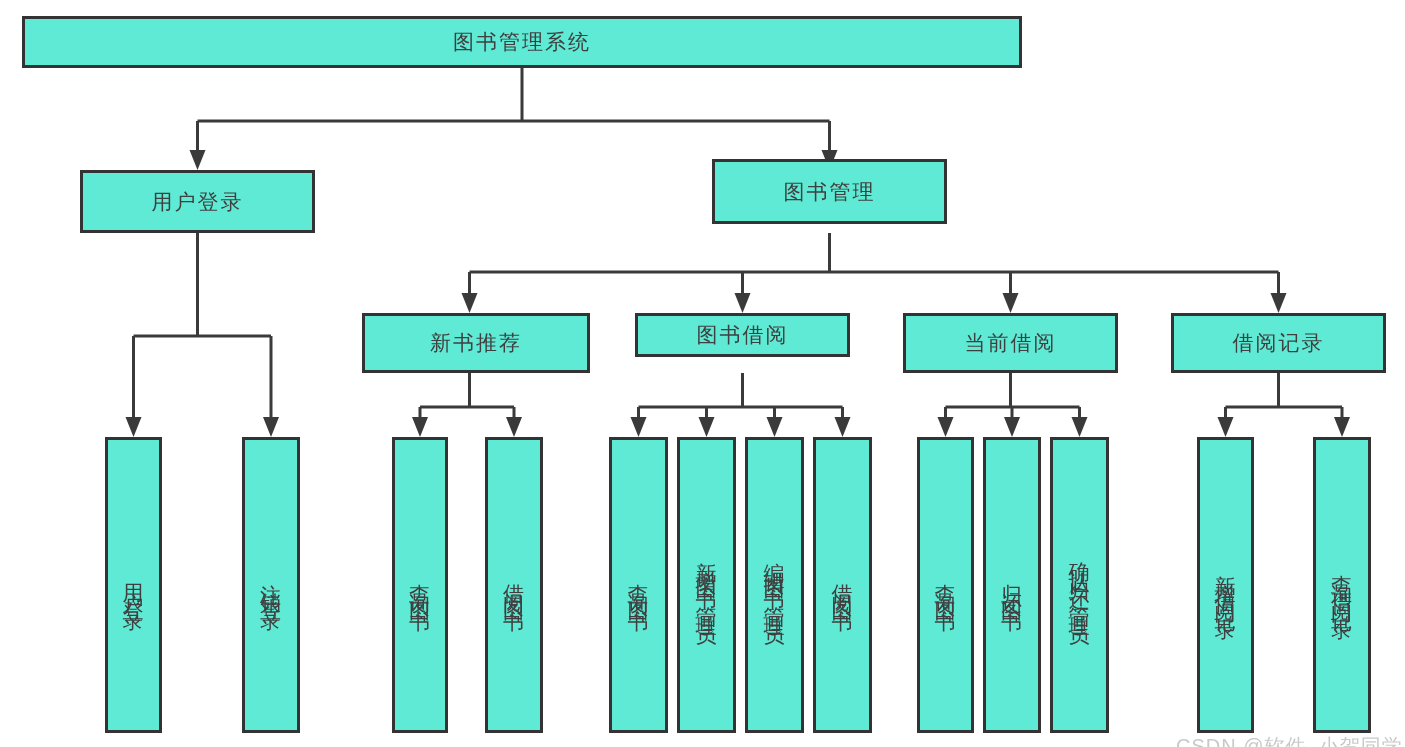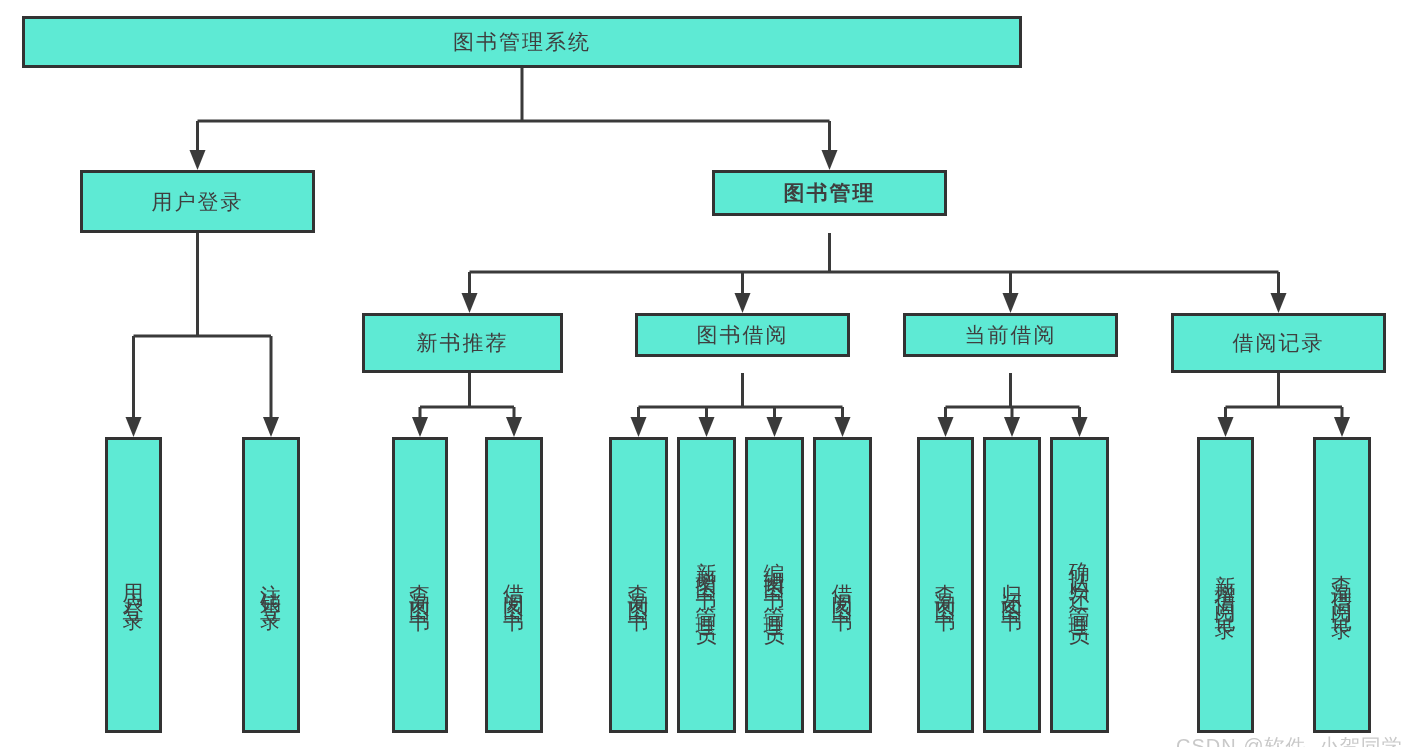--- a/index.html
+++ b/index.html
@@ -37,24 +37,24 @@
     color: #3f3f3f;
   }
   .h-node span {
     font-size: 21px;
     letter-spacing: 2px;
     white-space: nowrap;
   }
   
   .root   { left: 22px;  top: 16px;  width: 1000px; height: 52px; }
   .n-user-login      { left: 80px;   top: 170px; width: 235px; height: 63px; }
-  .n-book-management { left: 712px;  top: 170px; width: 235px; height: 46px; font-weight: bold; }
-  .n-new-book        { left: 362px;  top: 313px; width: 201px; height: 60px; }
+  .n-book-management { left: 712px;  top: 159px; width: 235px; height: 65px; }
+  .n-new-book        { left: 362px;  top: 313px; width: 228px; height: 60px; }
   .n-book-borrow     { left: 635px;  top: 313px; width: 215px; height: 44px; }
-  .n-current-borrow  { left: 903px;  top: 313px; width: 215px; height: 44px; }
+  .n-current-borrow  { left: 903px;  top: 313px; width: 215px; height: 60px; }
   .n-borrow-record   { left: 1171px; top: 313px; width: 215px; height: 60px; }
   
   .leaf {
     top: 437px;
     height: 296px;
   }
   .leaf span {
     writing-mode: vertical-rl;
     text-orientation: mixed;
     font-size: 21px;

